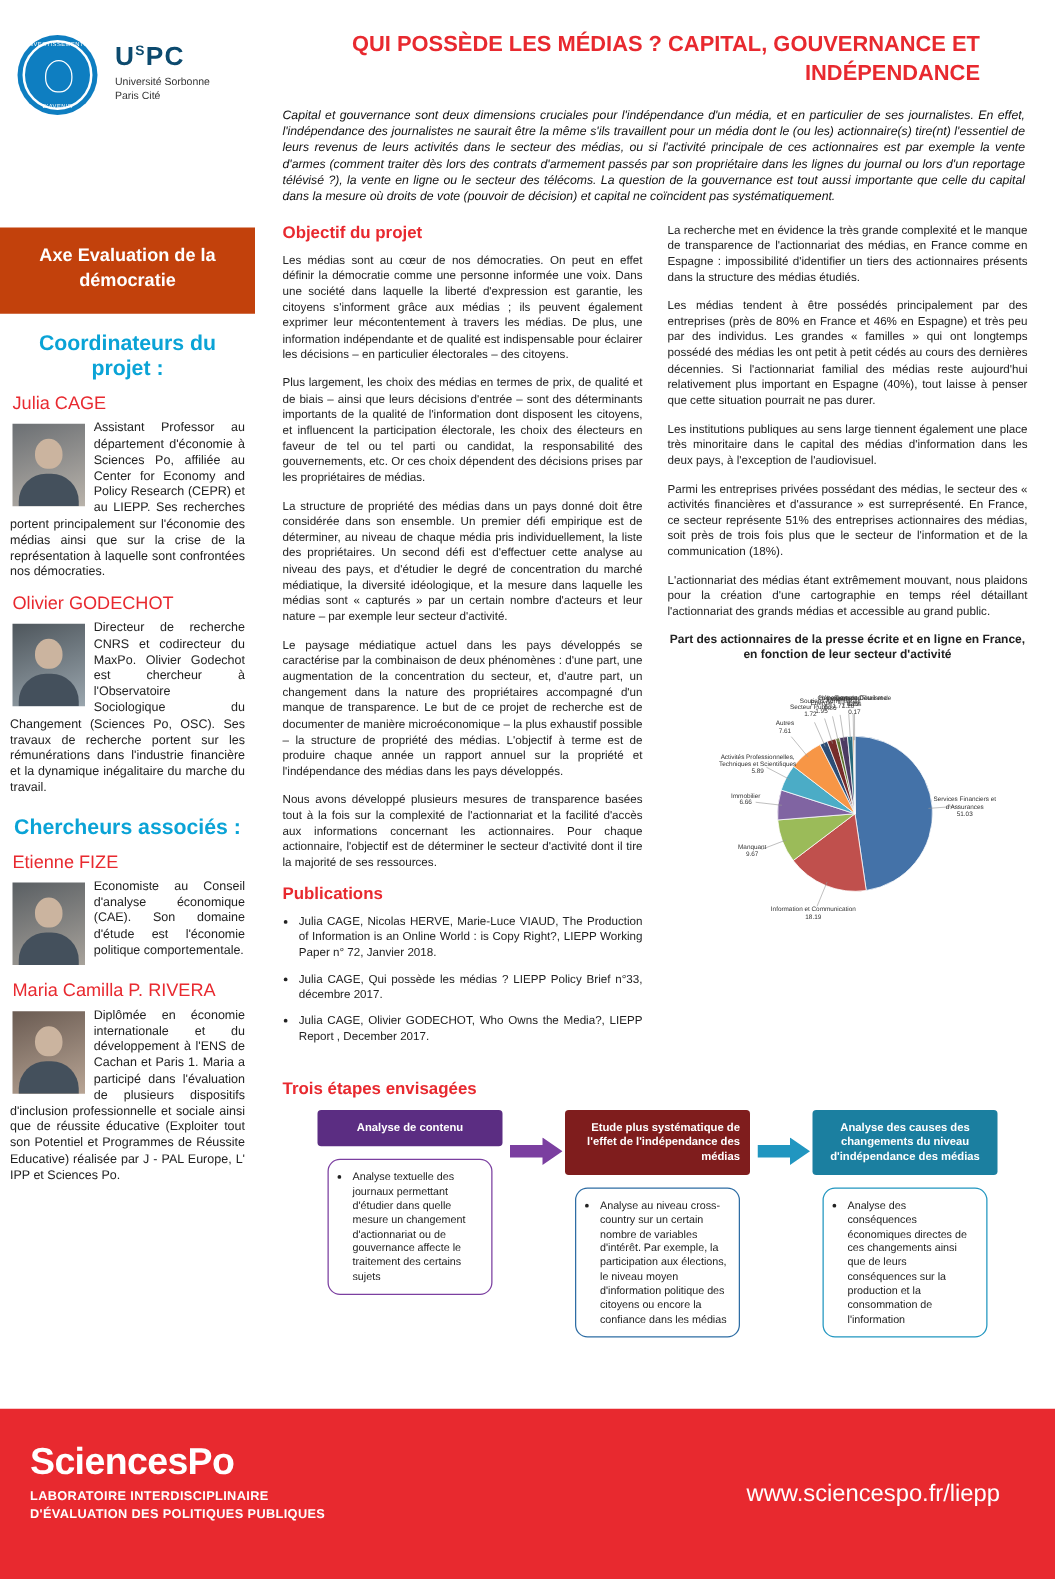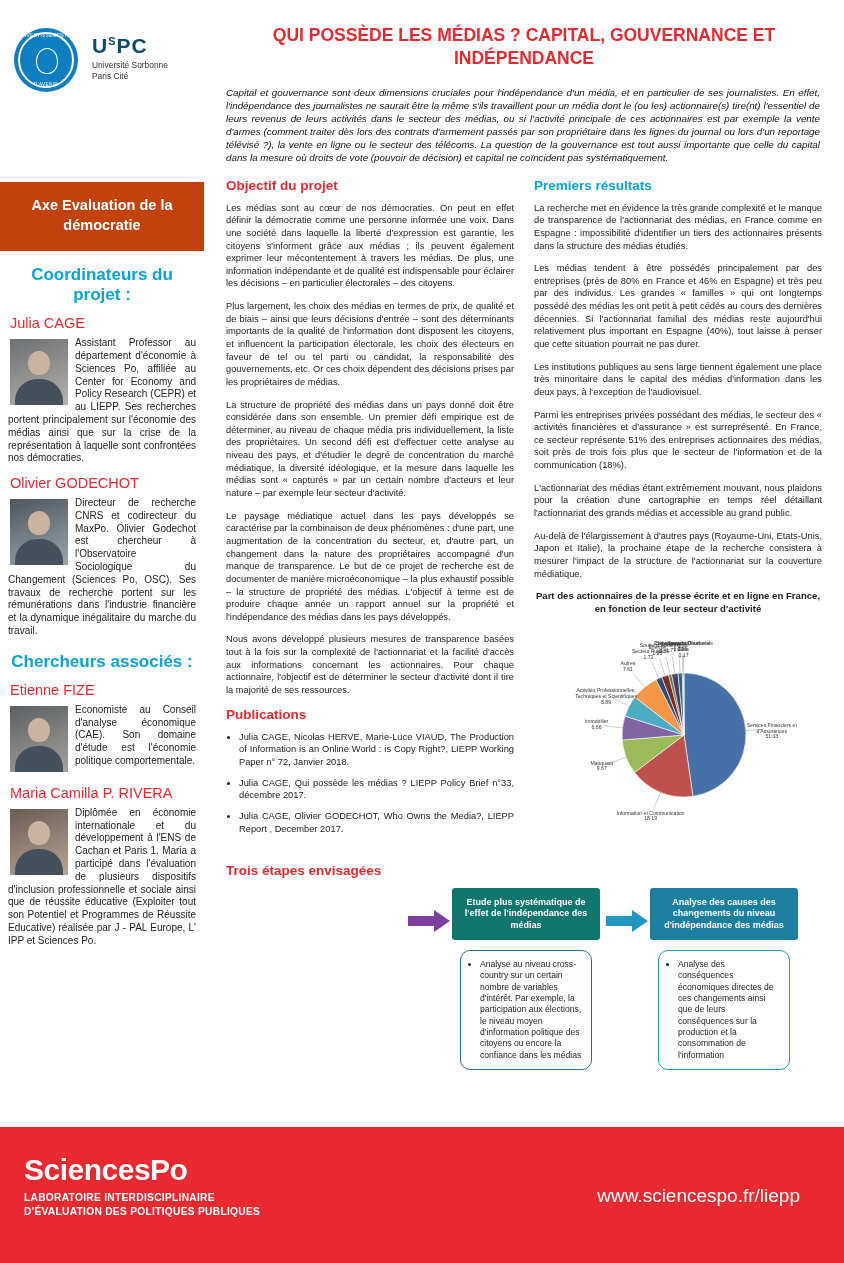--- a/index.html
+++ b/index.html
@@ -78,21 +78,21 @@
   .logo-uspc .big{
     font-weight:bold;font-size:21px;color:#0c4a6e;letter-spacing:1px;
   }
   .logo-uspc .big sup{font-size:11px;vertical-align:super;}
   .logo-uspc .small{font-size:8.4px;color:#333;line-height:1.25;margin-top:2px;}
 
   
   .main{position:absolute;left:204px;top:0;width:640px;height:1127px;background:#fff;}
   .poster-title{
     color:#e8292f;font-weight:bold;font-size:17.5px;line-height:1.3;
-    text-align:center;padding:24px 60px 0 60px;text-transform:uppercase;
+    text-align:right;padding:24px 60px 0 60px;text-transform:uppercase;
   }
   .abstract{
     font-style:italic;font-size:9.8px;line-height:1.33;text-align:justify;
     margin:16px 24px 0 22px;color:#111;
   }
   .cols{position:relative;margin:14px 22px 0 22px;}
   .col{width:288px;}
   .col-left{float:left;}
   .col-right{float:right;}
   h2.sec{
@@ -235,27 +235,25 @@
 
         <h2 class="sec">Publications</h2>
         <ul class="pubs">
           <li>Julia CAGE, Nicolas HERVE, Marie-Luce VIAUD, The Production of Information is an Online World : is Copy Right?, LIEPP Working Paper n° 72, Janvier 2018.</li>
           <li>Julia CAGE, Qui possède les médias ? LIEPP Policy Brief n°33, décembre 2017.</li>
           <li>Julia CAGE, Olivier GODECHOT, Who Owns the Media?, LIEPP Report , December 2017.</li>
         </ul>
       </div>
 
       <div class="col col-right">
-        <h2 class="sec blue">Premiers résultats</h2>
         <p class="para">La recherche met en évidence la très grande complexité et le manque de transparence de l'actionnariat des médias, en France comme en Espagne : impossibilité d'identifier un tiers des actionnaires présents dans la structure des médias étudiés.</p>
         <p class="para">Les médias tendent à être possédés principalement par des entreprises (près de 80% en France et 46% en Espagne) et très peu par des individus. Les grandes « familles » qui ont longtemps possédé des médias les ont petit à petit cédés au cours des dernières décennies. Si l'actionnariat familial des médias reste aujourd'hui relativement plus important en Espagne (40%), tout laisse à penser que cette situation pourrait ne pas durer.</p>
         <p class="para">Les institutions publiques au sens large tiennent également une place très minoritaire dans le capital des médias d'information dans les deux pays, à l'exception de l'audiovisuel.</p>
         <p class="para">Parmi les entreprises privées possédant des médias, le secteur des « activités financières et d'assurance » est surreprésenté. En France, ce secteur représente 51% des entreprises actionnaires des médias, soit près de trois fois plus que le secteur de l'information et de la communication (18%).</p>
         <p class="para">L'actionnariat des médias étant extrêmement mouvant, nous plaidons pour la création d'une cartographie en temps réel détaillant l'actionnariat des grands médias et accessible au grand public.</p>
-        <p class="para">Au-delà de l'élargissement à d'autres pays (Royaume-Uni, Etats-Unis, Japon et Italie), la prochaine étape de la recherche consistera à mesurer l'impact de la structure de l'actionnariat sur la couverture médiatique.</p>
 
         <div class="chart-wrap">
           <div class="chart-title">Part des actionnaires de la presse écrite et en ligne en France, en fonction de leur secteur d'activité</div>
           <div class="chart-box">
             <svg class="chart-svg" width="288" height="218" viewBox="0 0 288 218">
               <g id="pie-slices" transform="translate(150,118)">
                   <path d="M0 0 L0.00 -62.00 A62 62 0 0 1 8.98 61.35 Z" fill="#4472a8" stroke="#ffffff" stroke-width="0.6"></path>
                   <line x1="58.74" y1="-4.28" x2="79.79" y2="-5.81" stroke="#999" stroke-width="0.5"></line>
                   <path d="M0 0 L8.98 61.35 A62 62 0 0 1 -49.43 37.43 Z" fill="#c0504d" stroke="#ffffff" stroke-width="0.6"></path>
                   <line x1="-22.32" y1="54.51" x2="-30.32" y2="74.03" stroke="#999" stroke-width="0.5"></line>
@@ -300,27 +298,35 @@
               </div>
           </div>
         </div>
       </div>
     </div>
 
     <div class="steps">
       <h2 class="steps-title">Trois étapes envisagées</h2>
       <div class="steps-row">
 
+        <div class="step" style="left:28px;">
+          <div class="cap" style="background:#5b2d82;">Analyse de contenu</div>
+          <div class="bodybox" style="border-color:#7b3fa0;">
+            <ul>
+              <li>Analyse textuelle des journaux permettant d'étudier dans quelle mesure un changement d'actionnariat ou de gouvernance affecte le traitement des certains sujets</li>
+            </ul>
+          </div>
+        </div>
 
         <svg class="arrow" style="left:182px;" viewBox="0 0 42 22">
           <path d="M0 6 H26 V0 L42 11 L26 22 V16 H0 Z" fill="#7b3fa0"></path>
         </svg>
 
         <div class="step" style="left:226px;">
-          <div class="cap" style="background:#0f766e;">Etude plus systématique de l'effet de l'indépendance des médias</div>
+          <div class="cap" style="background:#7f1d1d;text-align:right;">Etude plus systématique de l'effet de l'indépendance des médias</div>
           <div class="bodybox" style="border-color:#2e6da4;">
             <ul>
               <li>Analyse au niveau cross-country sur un certain nombre de variables d'intérêt. Par exemple, la participation aux élections, le niveau moyen d'information politique des citoyens ou encore la confiance dans les médias</li>
             </ul>
           </div>
         </div>
 
         <svg class="arrow" style="left:380px;" viewBox="0 0 42 22">
           <path d="M0 6 H26 V0 L42 11 L26 22 V16 H0 Z" fill="#2196c0"></path>
         </svg>

